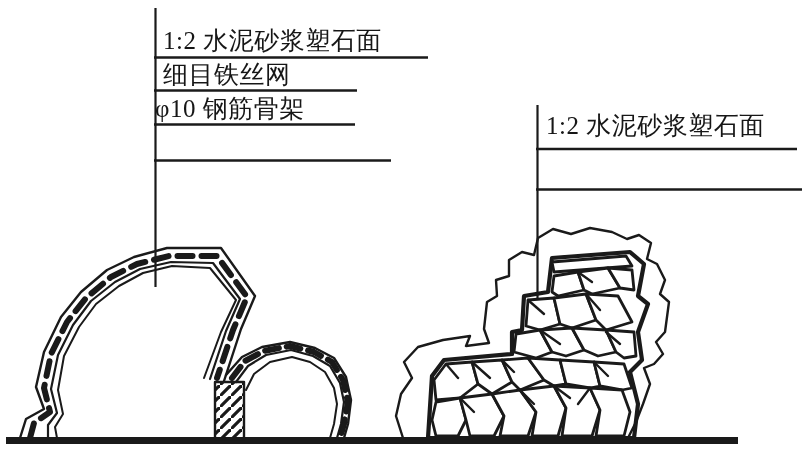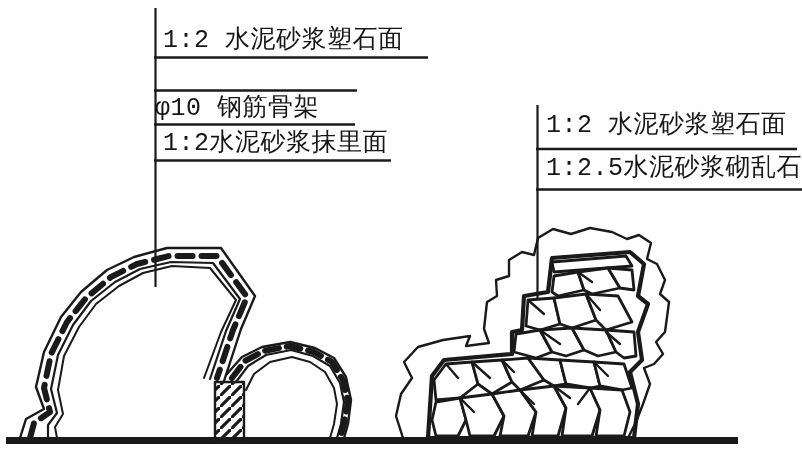--- a/index.html
+++ b/index.html
@@ -2,21 +2,21 @@
 <html><head>
 <meta charset="utf-8">
 <style>
   html, body { margin: 0; padding: 0; background: #ffffff; }
   .stage {
     position: relative;
     width: 802px;
     height: 457px;
     background: #ffffff;
     overflow: hidden;
-    font-family: Liberation Mono, monospace;
+    font-family: Liberation Serif, serif;
   }
   .stage svg { position: absolute; left: 0; top: 0; }
   .lbl {
     position: absolute;
     font-size: 25px;
     line-height: 1.1;
     color: #161616;
     white-space: nowrap;
     letter-spacing: 0.5px;
     font-weight: 500;
@@ -105,18 +105,17 @@
         <line x1="594" y1="362" x2="608" y2="376"></line>
         <line x1="446" y1="364" x2="458" y2="378"></line>
         <line x1="460" y1="398" x2="474" y2="412"></line>
         <line x1="520" y1="390" x2="534" y2="404"></line>
         <line x1="590" y1="388" x2="578" y2="404"></line>
       </g>
     </g>
   </svg>
 
   <div class="lbl" style="left:163px; top:27px">1:2 水泥砂浆塑石面</div>
+  <div class="lbl" style="left:163px; top:61px">细目铁丝网</div>
   <div class="lbl" style="left:155px; top:95px">φ10 钢筋骨架</div>
-  <div class="lbl" style="left:163px; top:130px">1:2水泥砂浆抹里面</div>
   <div class="lbl" style="left:546px; top:112px">1:2 水泥砂浆塑石面</div>
-  <div class="lbl" style="left:546px; top:155px">1:2.5水泥砂浆砌乱石</div>
 
 </div>
 
 </body></html>

